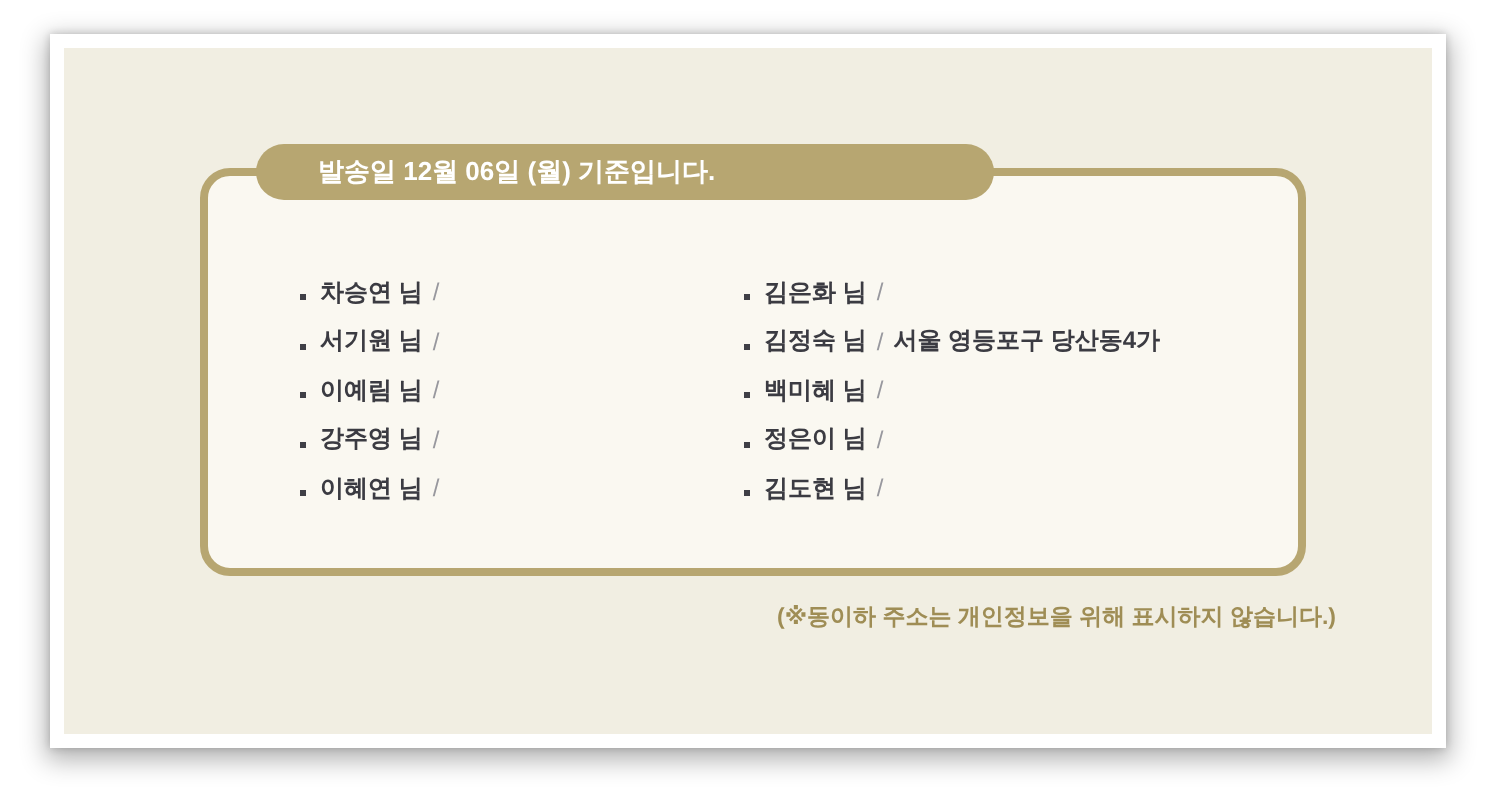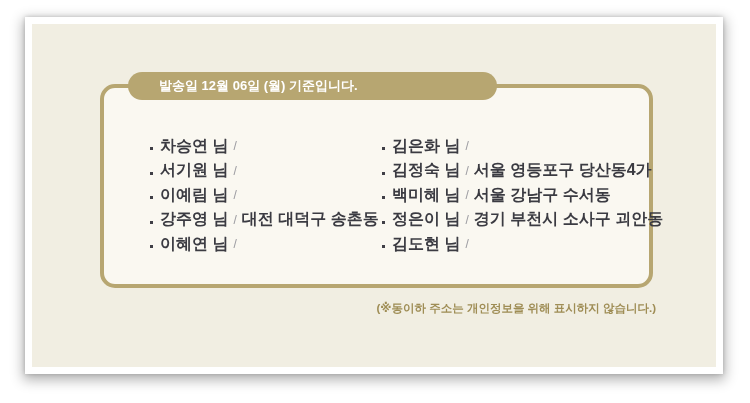--- a/index.html
+++ b/index.html
@@ -54,52 +54,52 @@
     letter-spacing: 0px;
     white-space: nowrap;
   }
 
   
   .col {
     position: absolute;
     top: 134px;
   }
   .col-left  { left: 150px; }
-  .col-right { left: 382px; text-align: center; }
+  .col-right { left: 372px; text-align: center; }
 
   .row {
     height: 24.5px;
     display: flex;
     align-items: center;
     white-space: nowrap;
   }
   .dot {
     width: 3px; height: 3px;
     background: #3f3f46;
     display: inline-block;
     margin-right: 7px;
     margin-top: 5px;
     flex: 0 0 auto;
   }
   .name, .addr {
-    font-size: 16px;
+    font-size: 12px;
     font-weight: bold;
     color: #3b3b42;
   }
   .sep {
     font-size: 12px;
     color: #98989e;
     margin: 0 5px;
   }
 
   
   .note {
     position: absolute;
     top: 301px;
-    left: 0;
+    left: 12px;
     width: 656px;
     text-align: right;
     font-size: 11.5px;
     font-weight: bold;
     color: #9f8d55;
     letter-spacing: 0px;
   }
 </style>
 </head>
 <body>
@@ -129,21 +129,20 @@
     </div>
     <div class="row">
       <span class="dot"></span>
       <span class="name">이예림 님</span>
       <span class="sep">/</span>
     </div>
     <div class="row">
       <span class="dot"></span>
       <span class="name">강주영 님</span>
       <span class="sep">/</span>
-      <span class="addr">대전 대덕구 송촌동</span>
     </div>
     <div class="row">
       <span class="dot"></span>
       <span class="name">이혜연 님</span>
       <span class="sep">/</span>
     </div>
   </div>
 
   <div class="col col-right">
     <div class="row">
@@ -154,27 +153,25 @@
     <div class="row">
       <span class="dot"></span>
       <span class="name">김정숙 님</span>
       <span class="sep">/</span>
       <span class="addr">서울 영등포구 당산동4가</span>
     </div>
     <div class="row">
       <span class="dot"></span>
       <span class="name">백미혜 님</span>
       <span class="sep">/</span>
-      <span class="addr">서울 강남구 수서동</span>
     </div>
     <div class="row">
       <span class="dot"></span>
       <span class="name">정은이 님</span>
       <span class="sep">/</span>
-      <span class="addr">경기 부천시 소사구 괴안동</span>
     </div>
     <div class="row">
       <span class="dot"></span>
       <span class="name">김도현 님</span>
       <span class="sep">/</span>
     </div>
   </div>
 
   <div class="note">(※동이하 주소는 개인정보을 위해 표시하지 않습니다.)</div>
 

